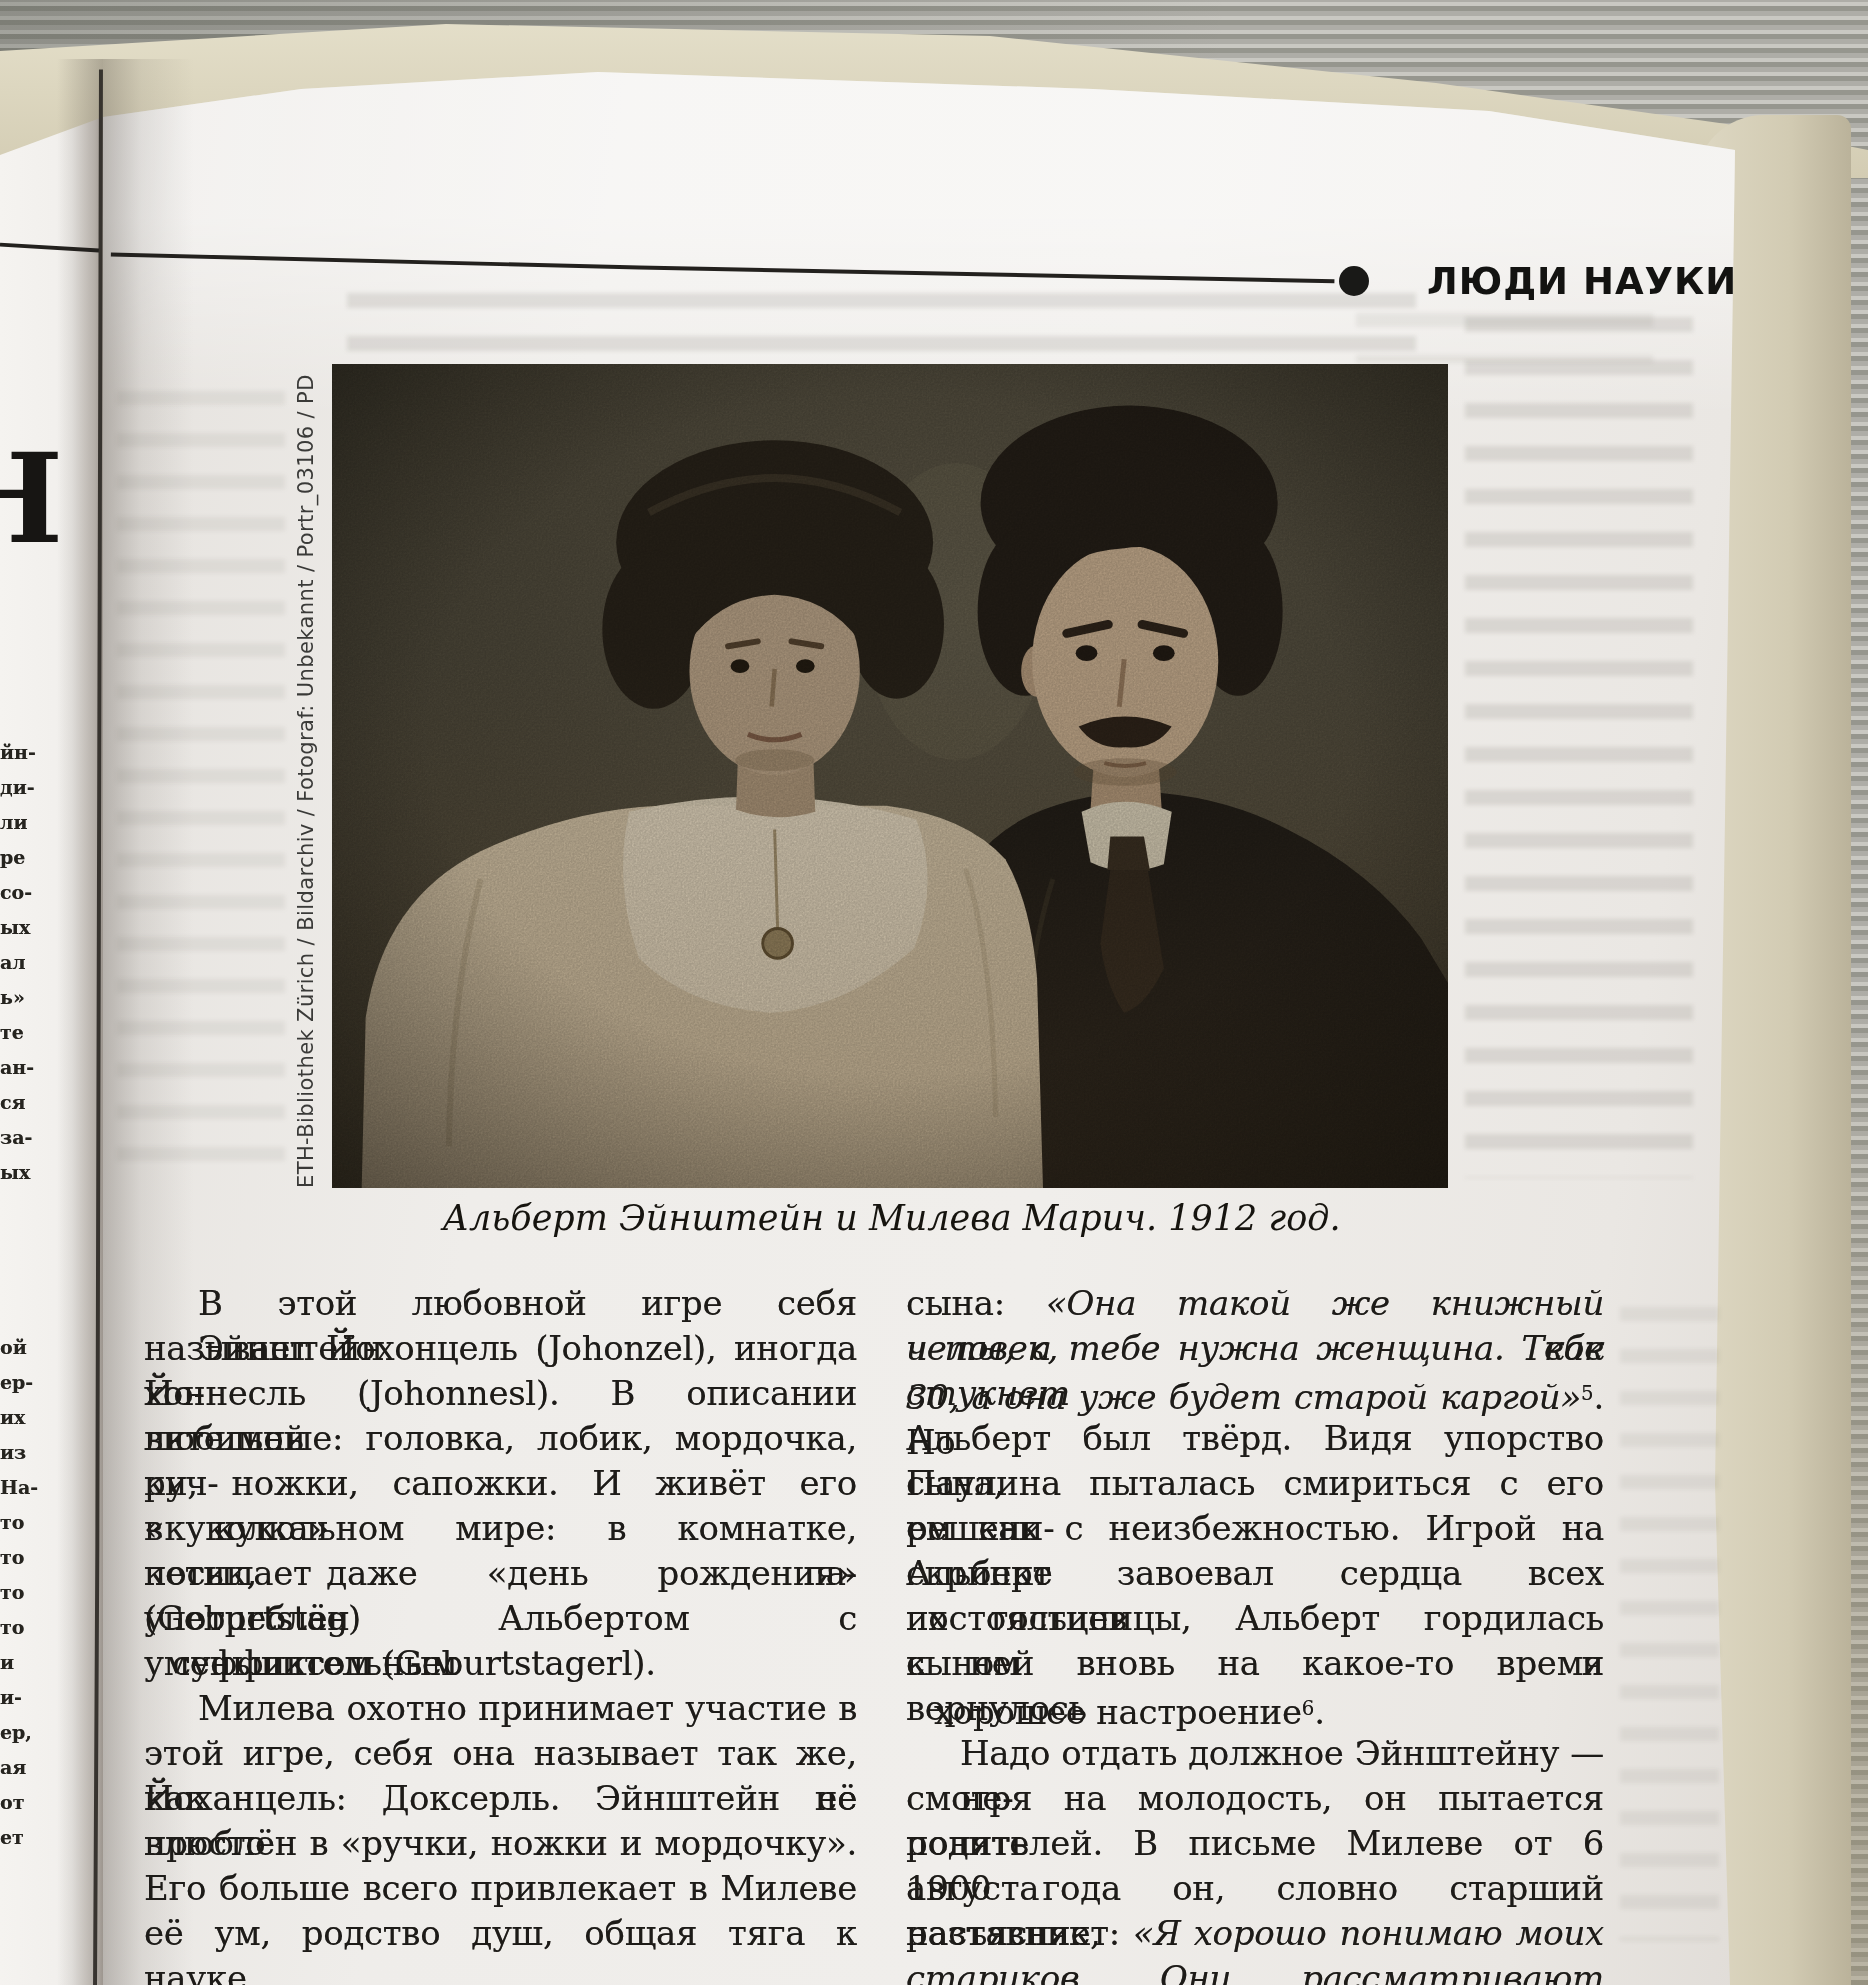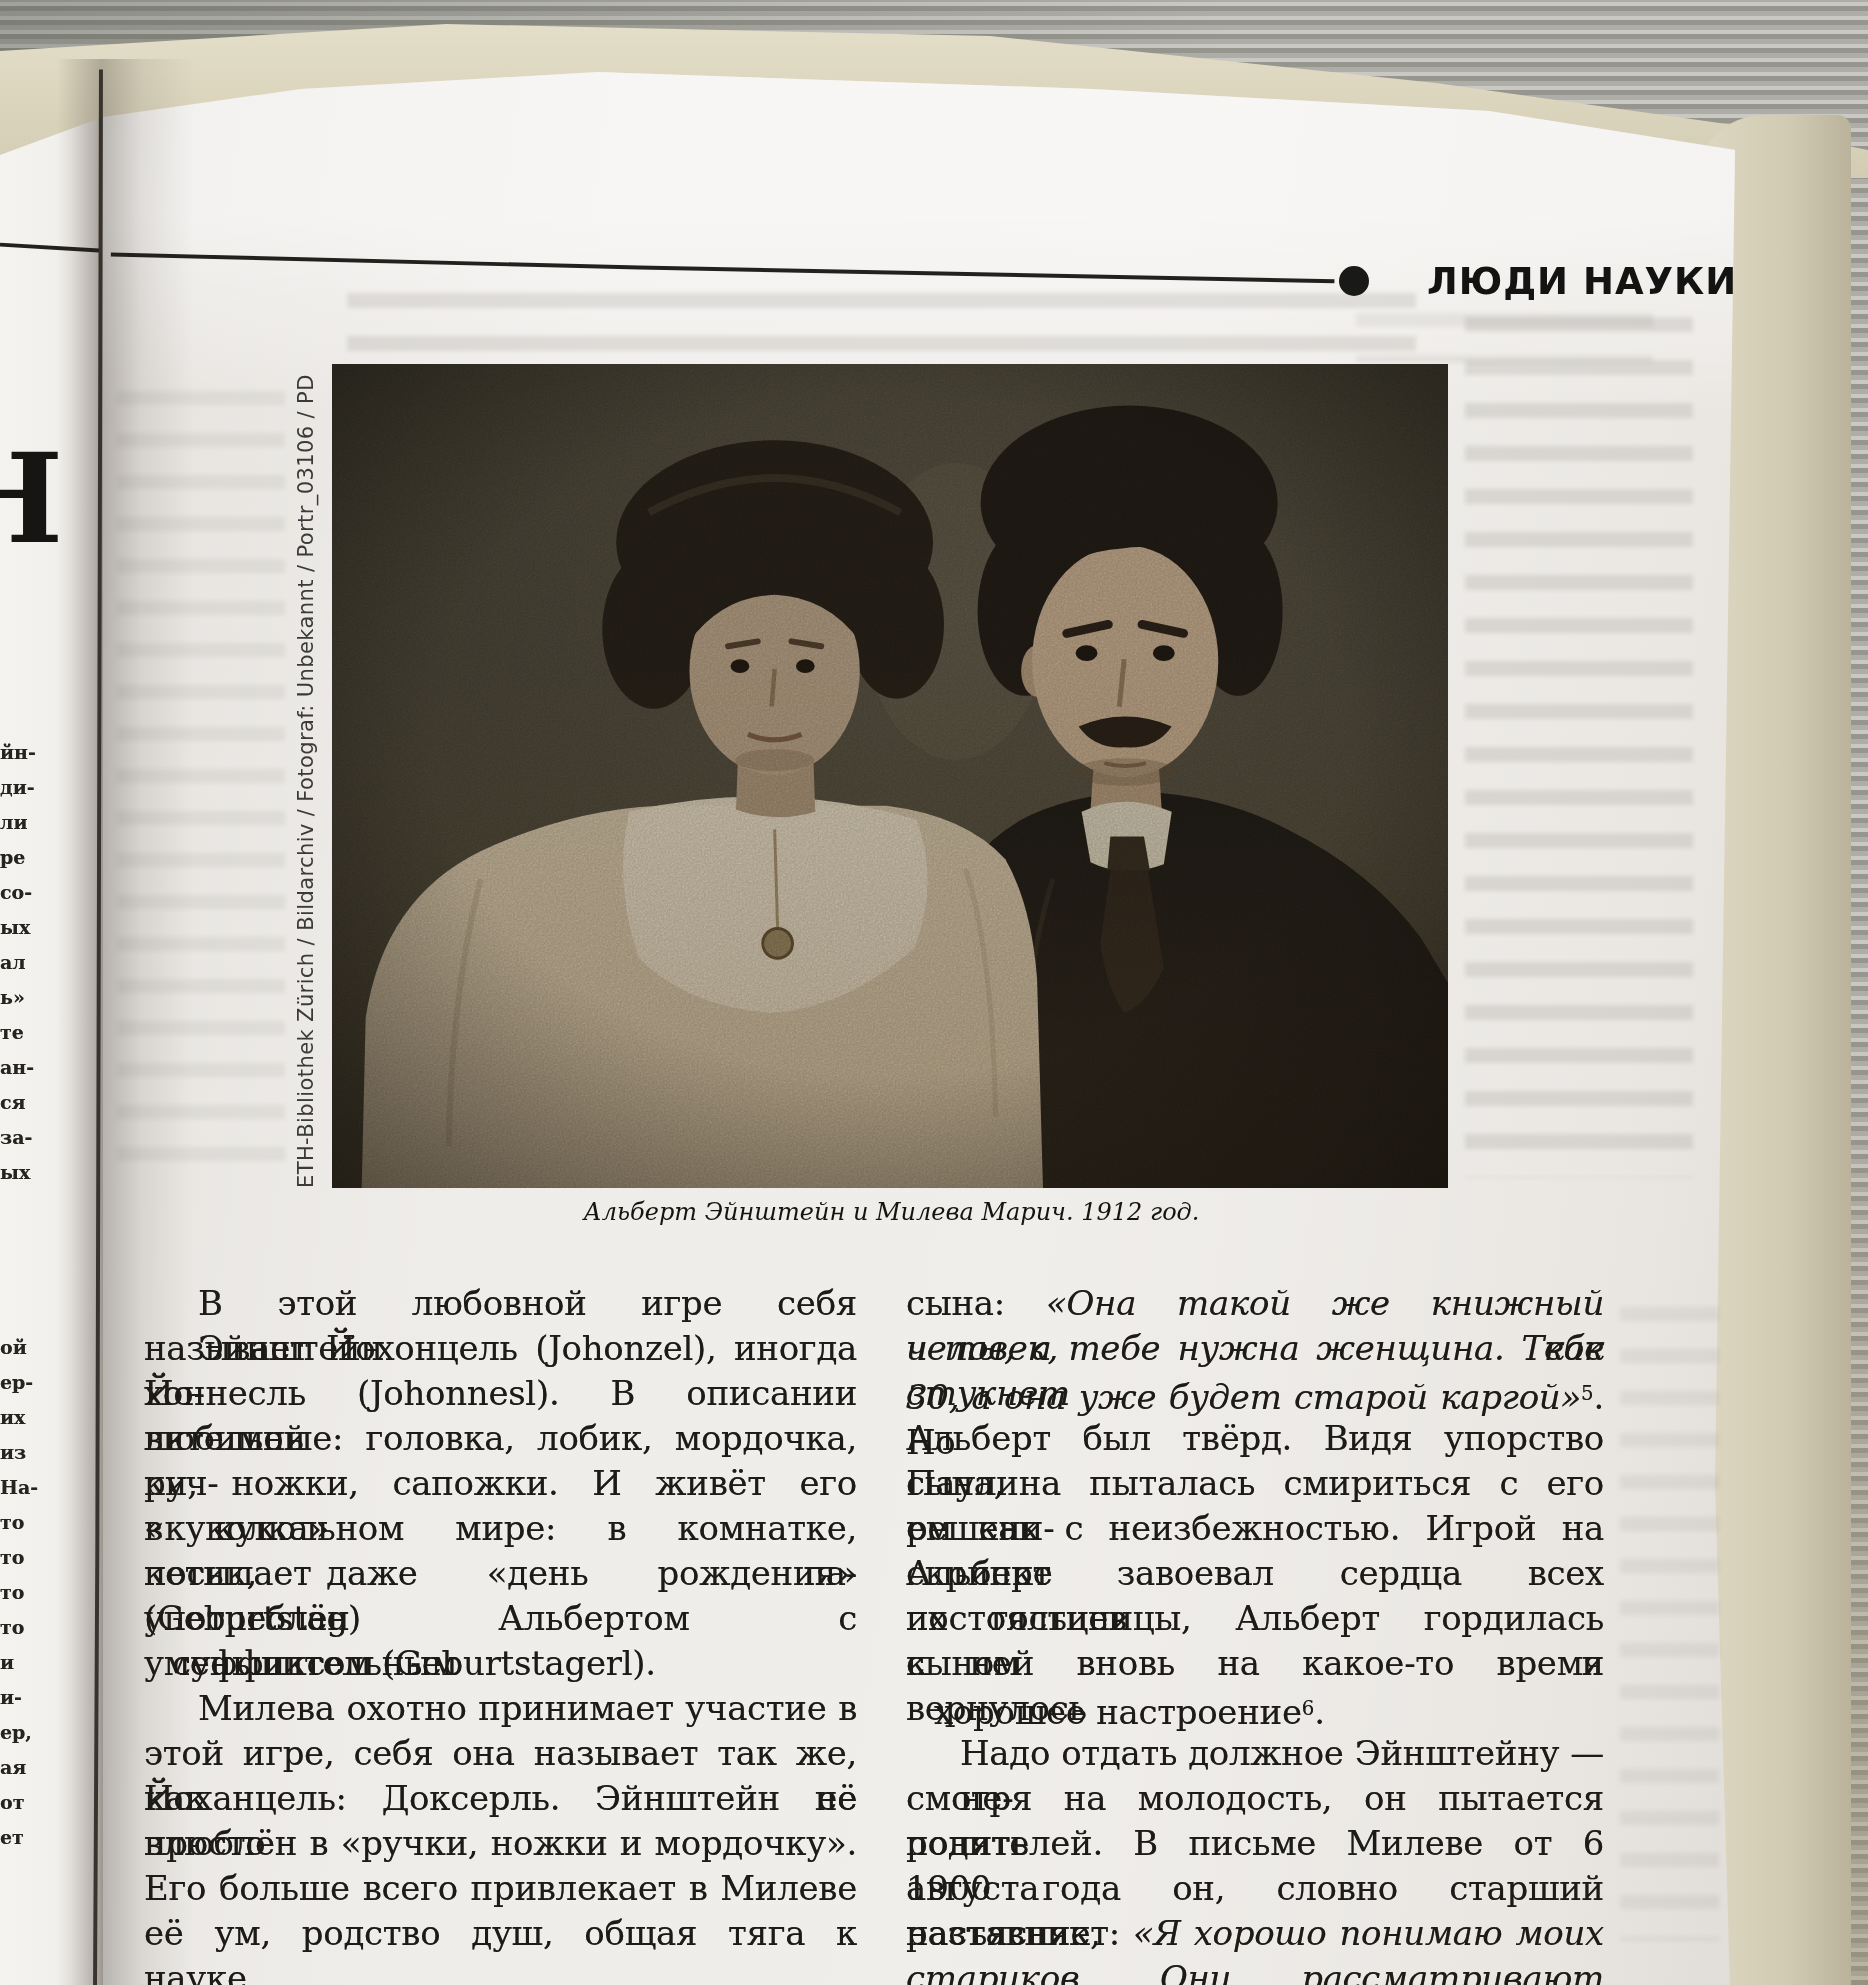--- a/index.html
+++ b/index.html
@@ -38,21 +38,21 @@
   .header-label{position:absolute;left:1390px;top:260px;z-index:6;
     font-family:"DejaVu Sans","Liberation Sans",sans-serif;font-weight:bold;font-size:37px;
     letter-spacing:1px;color:#131311;white-space:nowrap;margin-left:37px;}
   .photo{position:absolute;left:332px;top:364px;width:1116px;height:824px;z-index:6;}
   .photo svg{display:block;width:100%;height:100%;}
   .credit{position:absolute;left:294px;top:1188px;width:824px;height:34px;z-index:7;
     transform-origin:0 0;transform:rotate(-90deg);
     font-family:"DejaVu Sans","Liberation Sans",sans-serif;font-size:21px;letter-spacing:0.4px;
     color:#3a3a38;white-space:nowrap;}
   .caption{position:absolute;left:337px;top:1198px;width:1109px;z-index:6;text-align:center;
-    font-style:italic;font-size:24px;color:#16140f;}
+    font-style:italic;font-size:35px;color:#16140f;}
   .col{position:absolute;top:1281px;z-index:6;font-size:34px;color:#1d1b18;
     letter-spacing:-0.3px;text-shadow:0 0 0.4px rgba(20,18,15,.55);}
   .col-left{left:144px;width:713px;}
   .col-right{left:906px;width:698px;}
   .line{height:45px;line-height:45px;text-align:justify;text-align-last:justify;}
   .line.end{text-align-last:left;margin-left:28px;}
   .line.ind{padding-left:54px;}
   .it{font-style:italic;}
   .sup{font-size:.58em;vertical-align:.48em;letter-spacing:0;}
   .frags{position:absolute;left:0;top:735px;width:89px;z-index:6;text-align:left;

